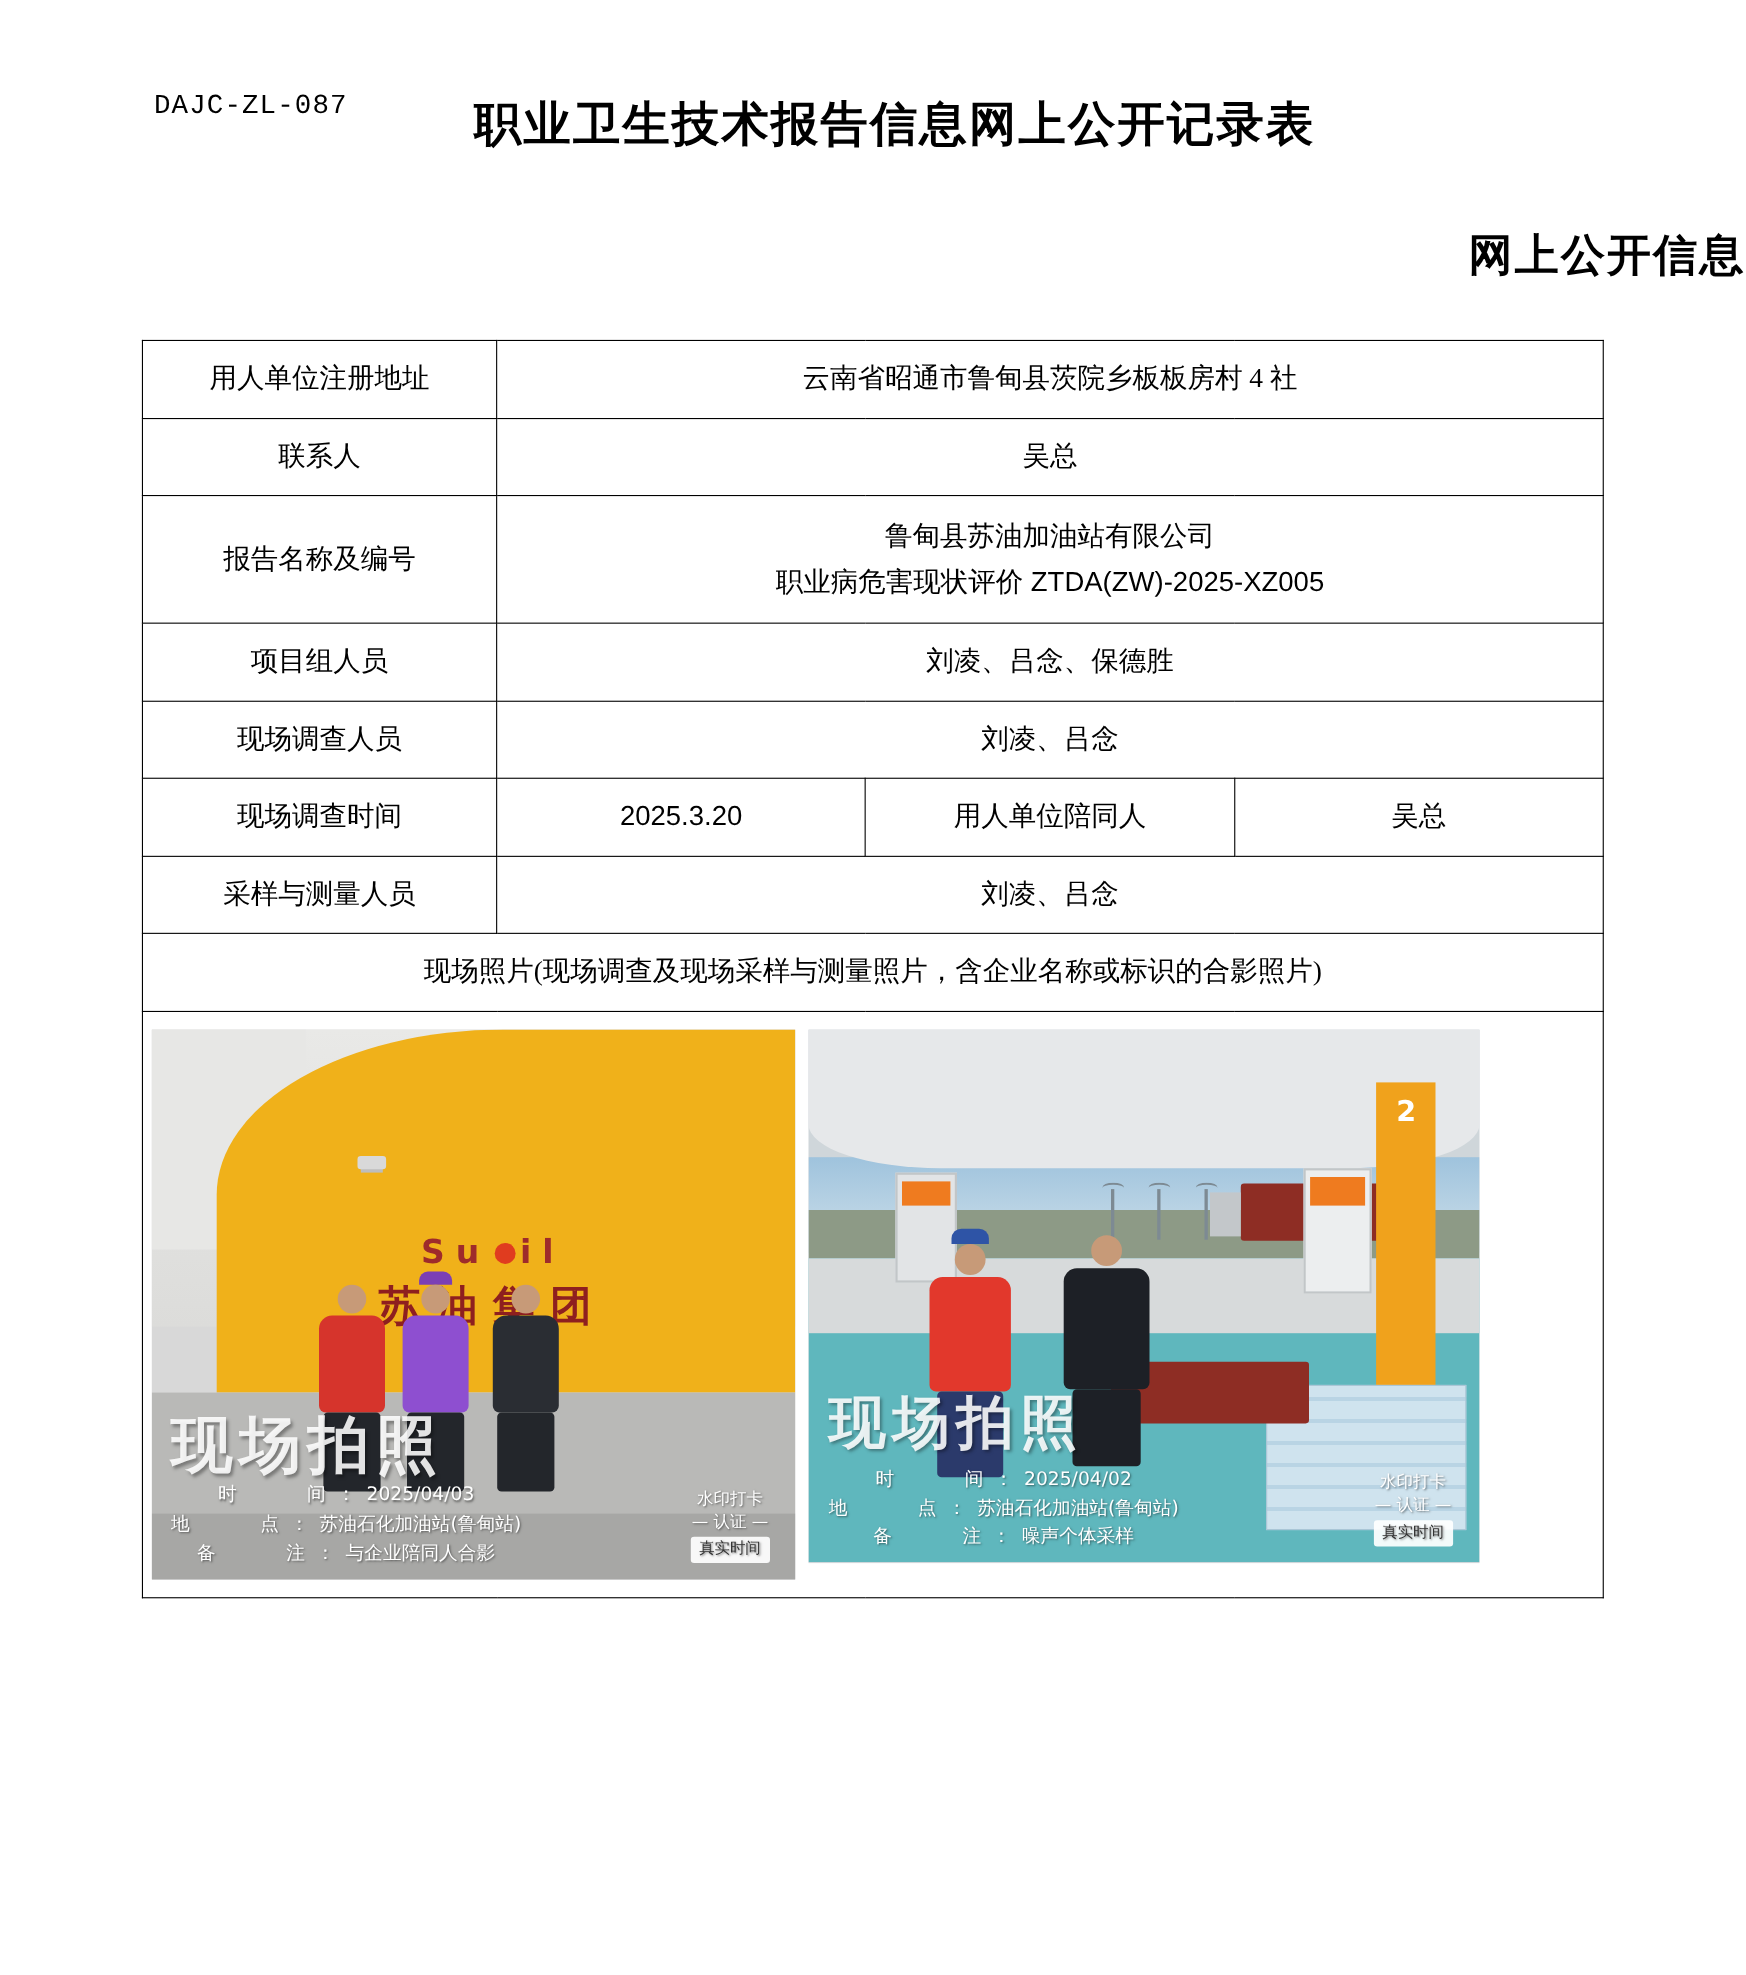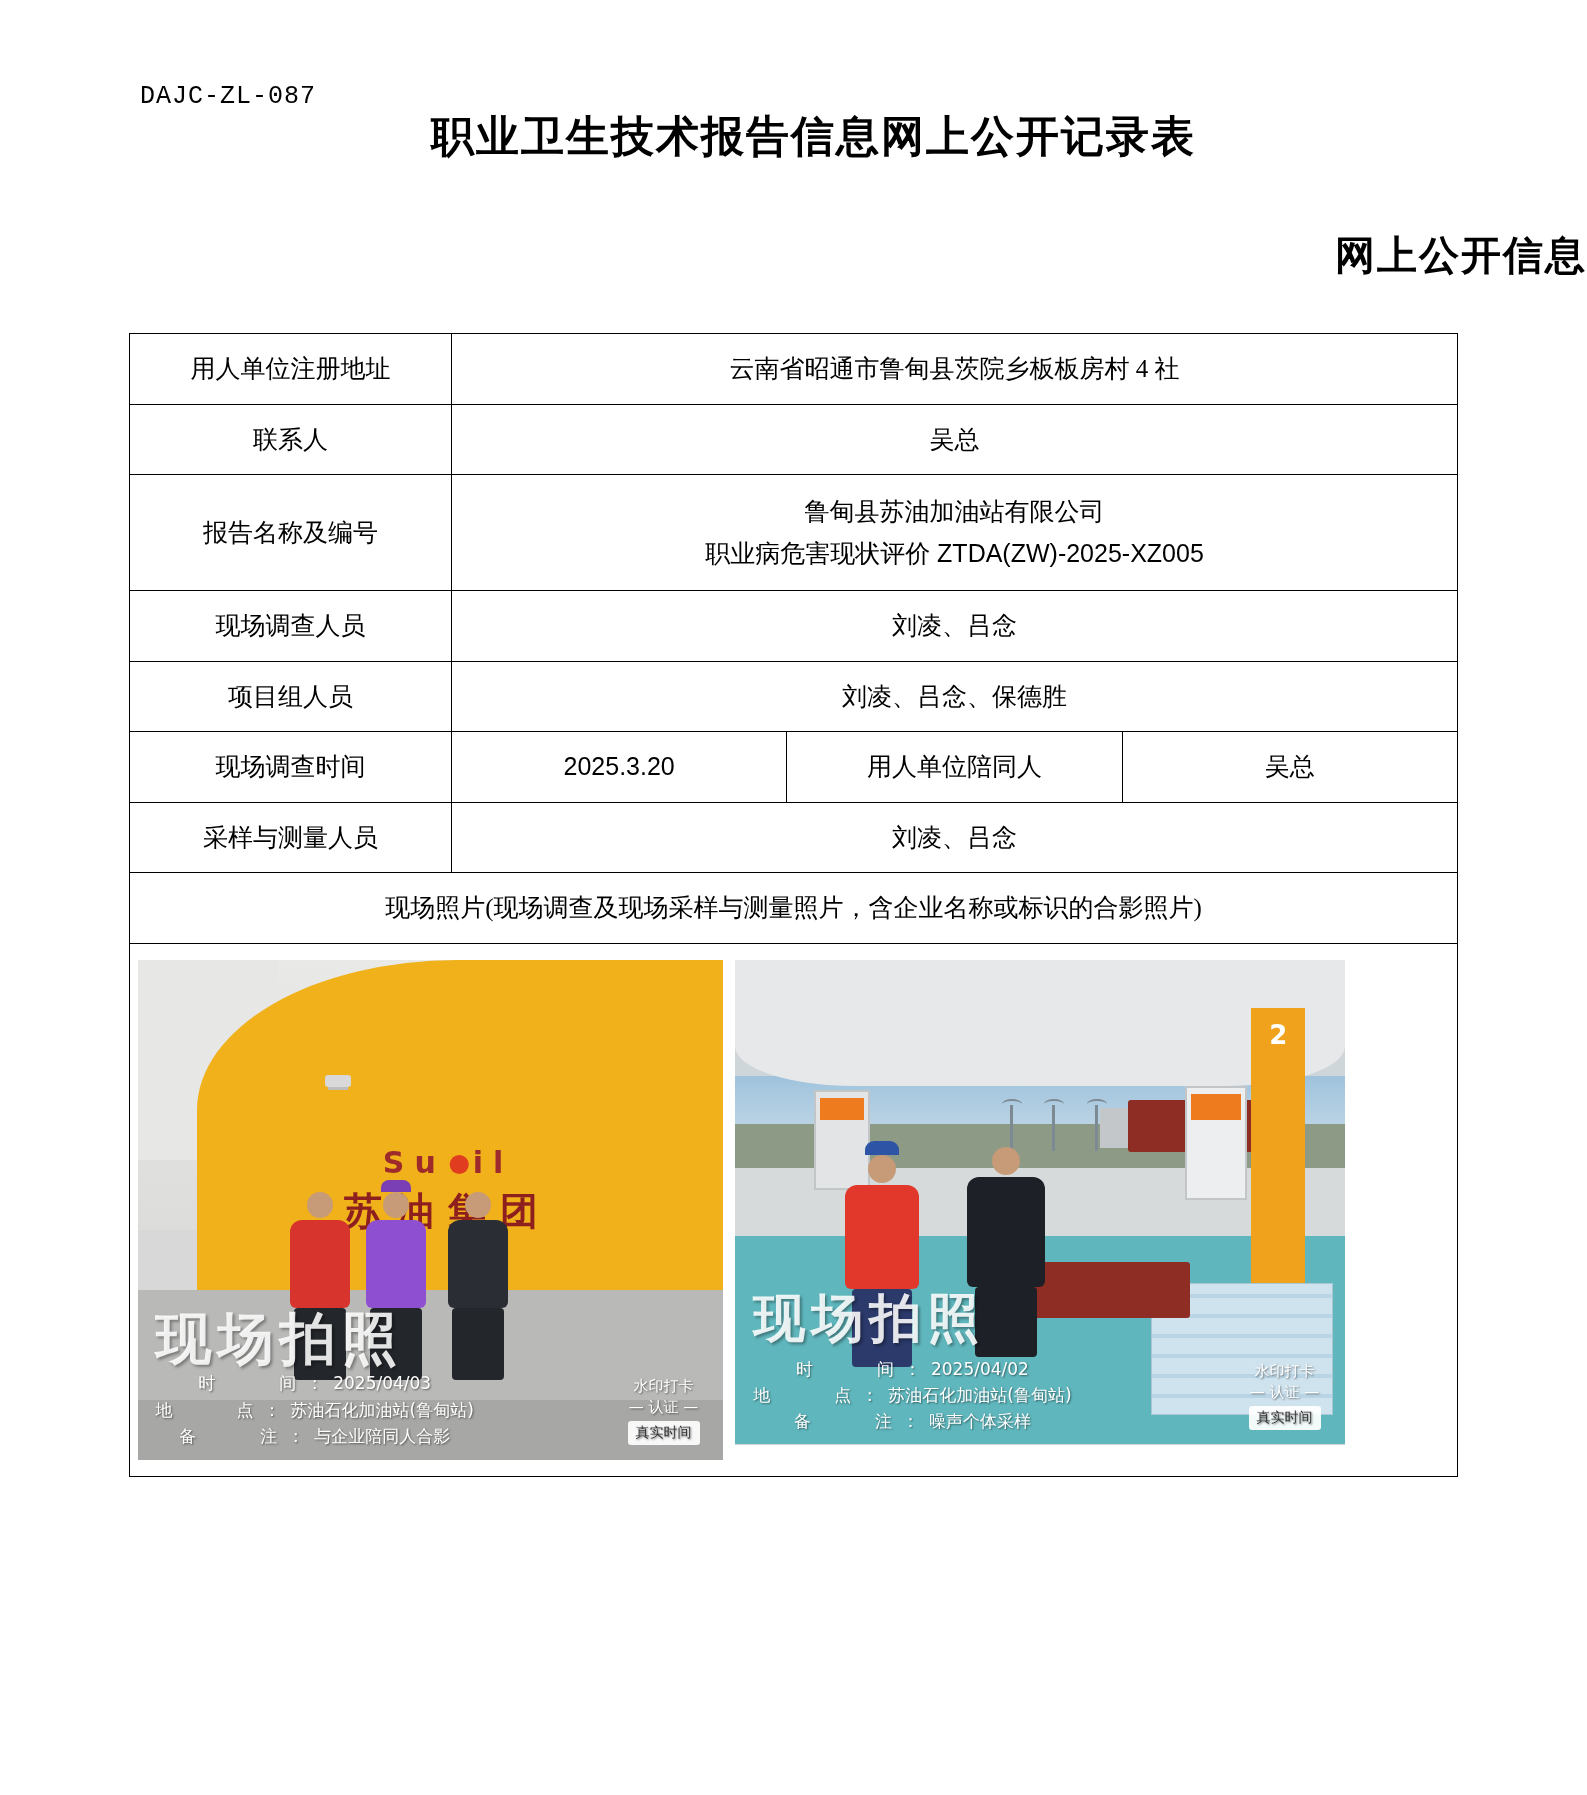--- a/index.html
+++ b/index.html
@@ -27,21 +27,21 @@
     top: 82px;
     font-size: 25px;
     letter-spacing: 1px;
     font-family: "Liberation Mono", "DejaVu Sans Mono", monospace;
   }
   .title-main {
     text-align: center;
     font-size: 43px;
     font-weight: 700;
     letter-spacing: 2px;
-    padding-top: 108px;
+    padding-top: 84px;
     font-family: "DejaVu Serif", "Liberation Serif", serif;
     margin-left: 40px;
   }
   .title-sub {
     text-align: right;
     font-size: 40px;
     font-weight: 700;
     letter-spacing: 2px;
     padding-top: 62px;
     padding-bottom: 50px;
@@ -440,26 +440,26 @@
         <td class="valwide" colspan="3">吴总</td>
       </tr>
       <tr>
         <td class="label">报告名称及编号</td>
         <td class="valwide two-line" colspan="3">
           <div>鲁甸县苏油加油站有限公司</div>
           <div class="mono">职业病危害现状评价 ZTDA(ZW)-2025-XZ005</div>
         </td>
       </tr>
       <tr>
+        <td class="label">项目组人员</td>
+        <td class="valwide" colspan="3">刘凌、吕念、保德胜</td>
+      </tr>
+      <tr>
         <td class="label">现场调查人员</td>
         <td class="valwide" colspan="3">刘凌、吕念</td>
-      </tr>
-      <tr>
-        <td class="label">项目组人员</td>
-        <td class="valwide" colspan="3">刘凌、吕念、保德胜</td>
       </tr>
       <tr>
         <td class="label">现场调查时间</td>
         <td class="val-mid mono">2025.3.20</td>
         <td class="lbl-mid">用人单位陪同人</td>
         <td class="val-small">吴总</td>
       </tr>
       <tr>
         <td class="label">采样与测量人员</td>
         <td class="valwide" colspan="3">刘凌、吕念</td>

